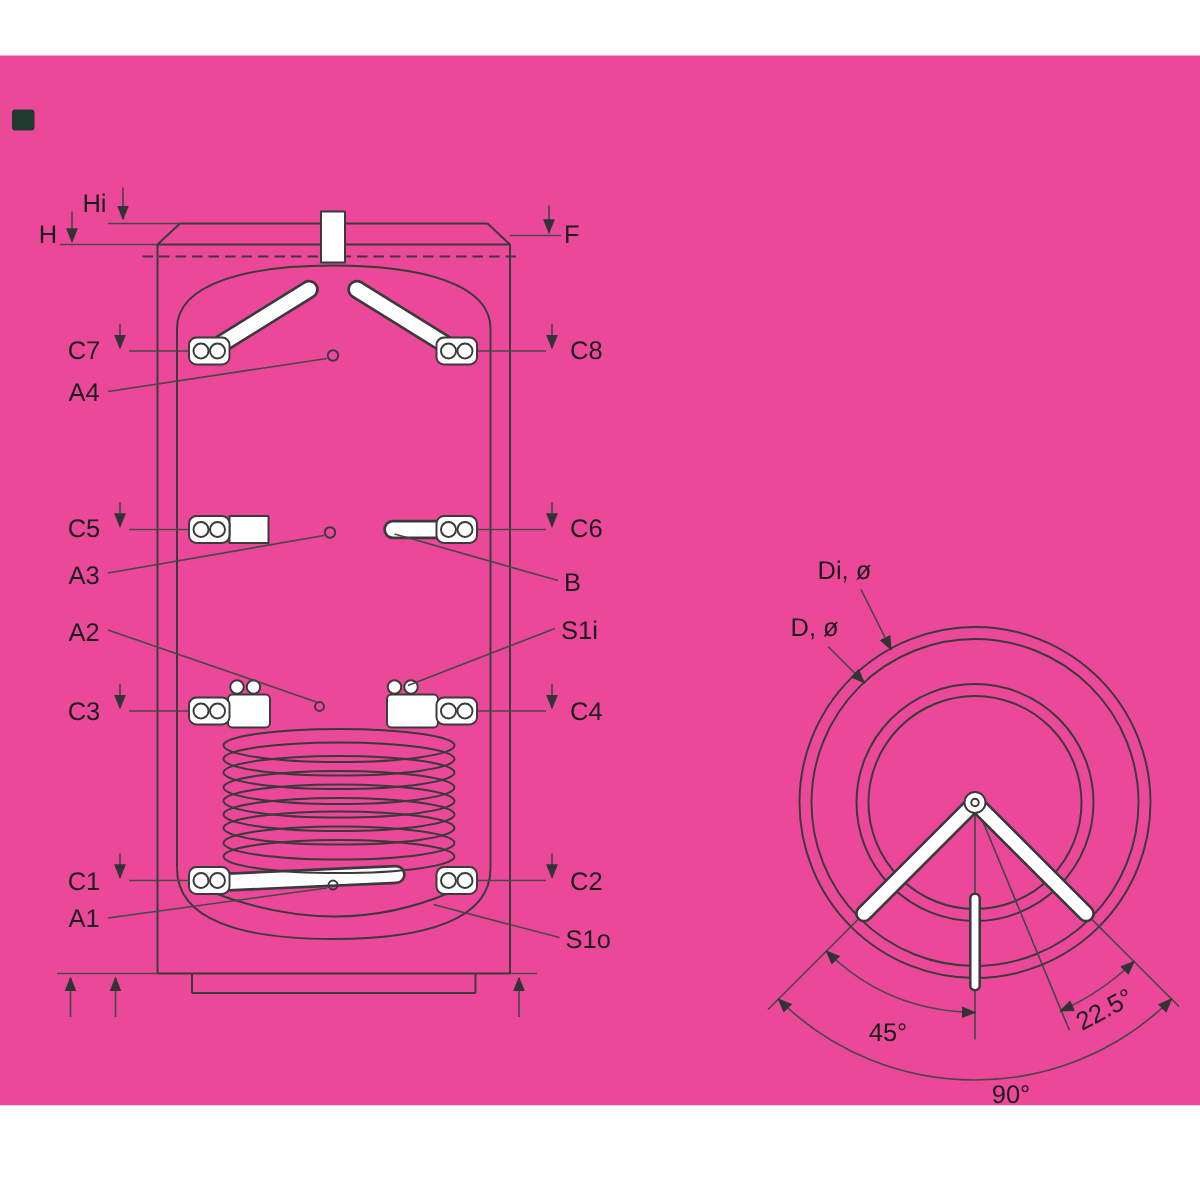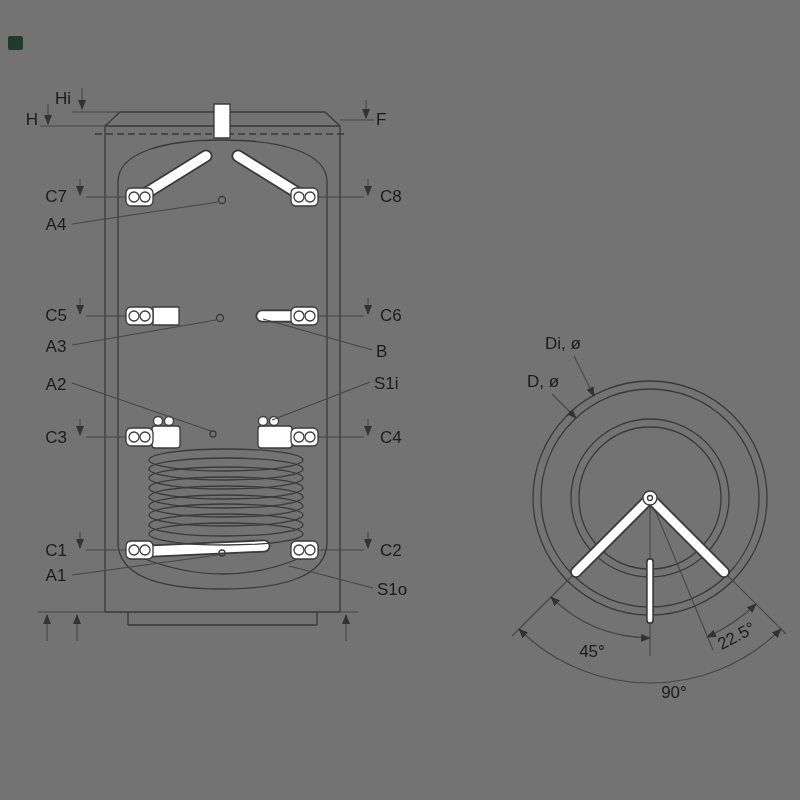--- a/index.html
+++ b/index.html
@@ -1,16 +1,16 @@
 <!DOCTYPE html>
 <html><head>
 <meta charset="utf-8">
 <style>
   html,body { margin:0; padding:0; background:#ffffff; }
-  .canvas { position:relative; width:800px; height:800px; background:#737373; overflow:hidden; }
+  .canvas { position:relative; width:800px; height:700px; background:#ec4899; overflow:hidden;margin-top:37px; }
   svg text { font-family:"Liberation Sans", sans-serif; font-size:17px; fill:#1c1c1c; }
   .ta-m { text-anchor:middle; }
   .ta-s { text-anchor:start; }
   .ln   { stroke:#3a3a3a; stroke-width:1.3; fill:none; stroke-linejoin:round; }
   .thin { stroke:#474747; stroke-width:1.1; fill:none; }
   .dash { stroke-dasharray:7 4; }
   .wfill{ fill:#ffffff; }
   .cap  { stroke:#3a3a3a; stroke-width:13;  stroke-linecap:round; fill:none; }
   .capw { stroke:#ffffff; stroke-width:9.4; stroke-linecap:round; fill:none; }
   .cap2 { stroke:#3a3a3a; stroke-width:12;  stroke-linecap:round; fill:none; }

